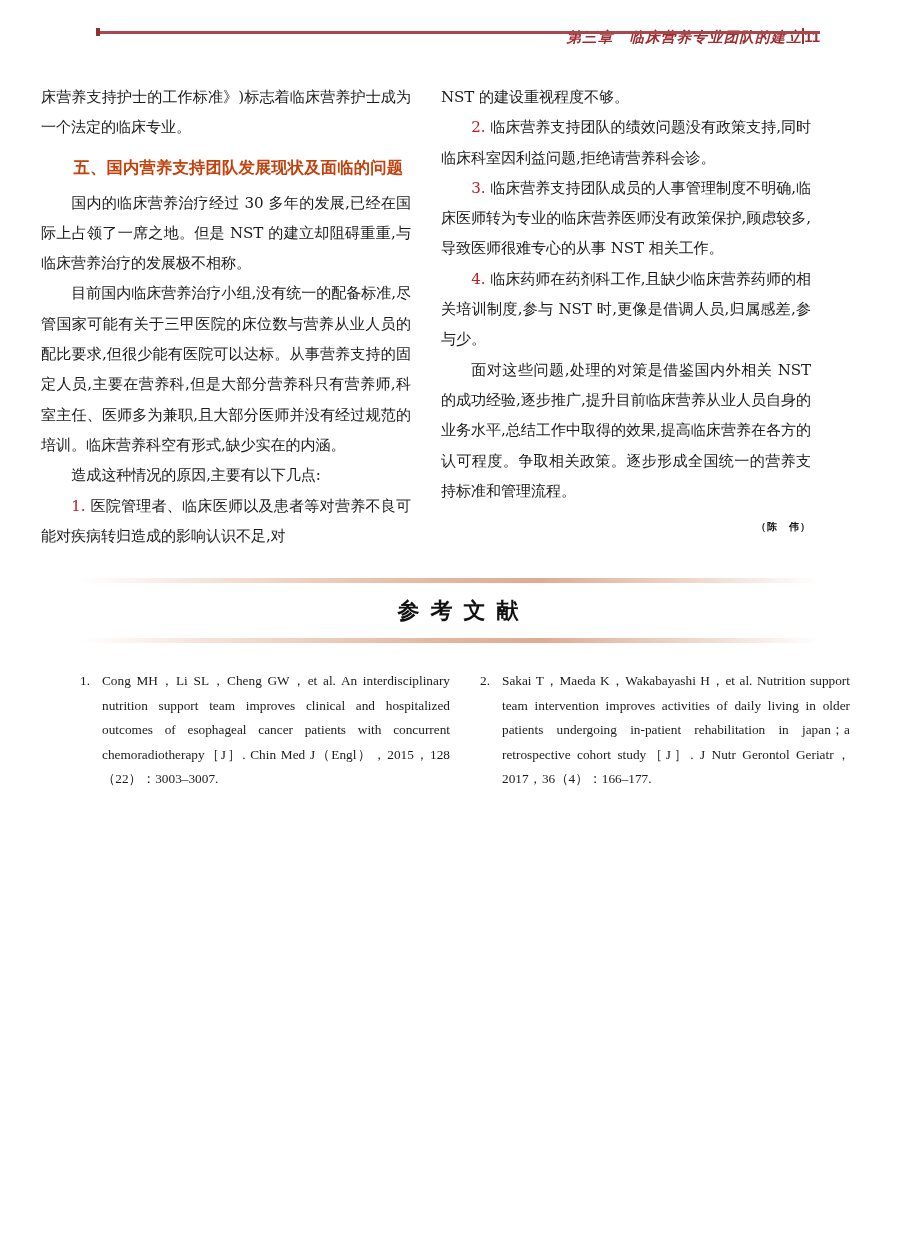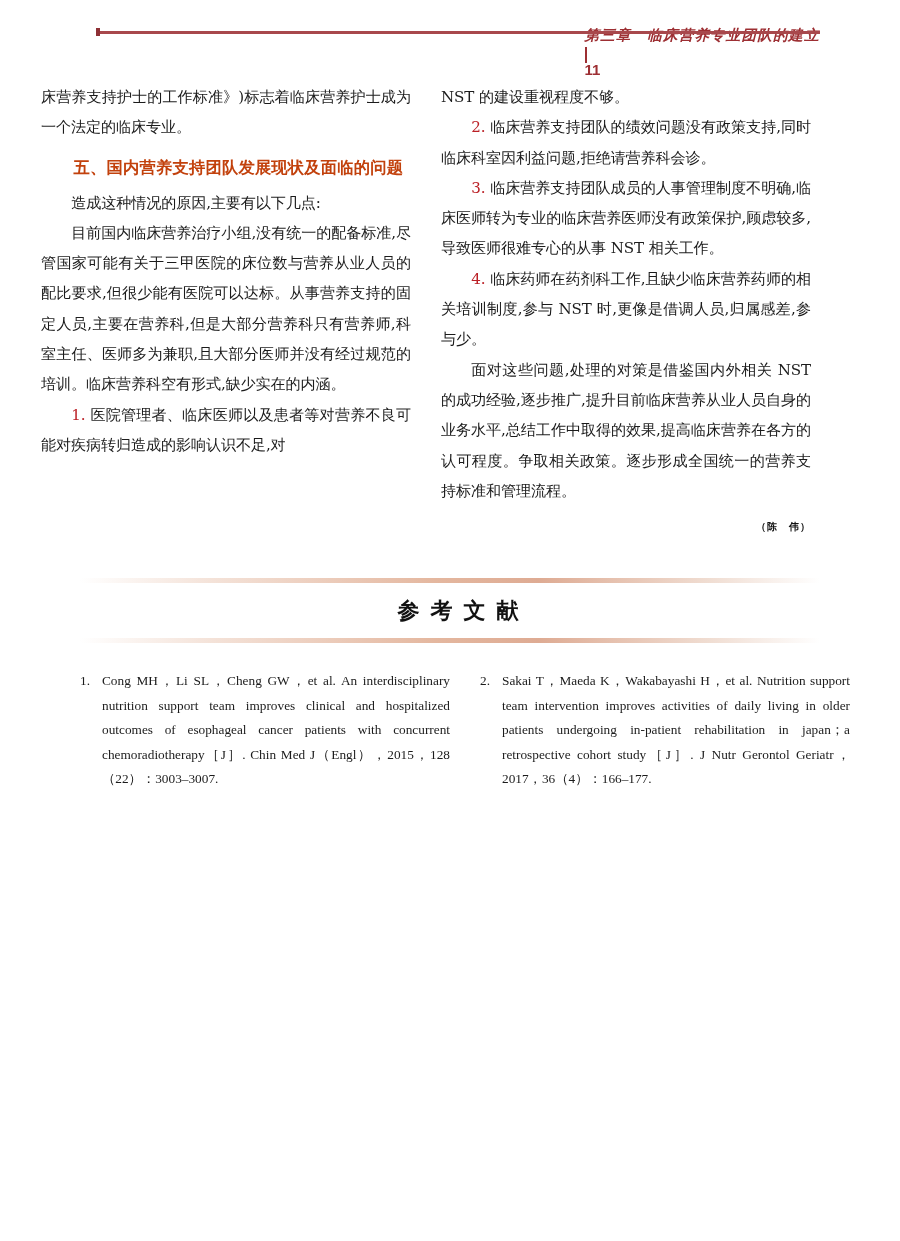--- a/index.html
+++ b/index.html
@@ -24,21 +24,20 @@
     width: 900px;
     height: 36px;
   }
   .header-inner {
     position: absolute;
     right: 80px;
     top: 0;
     display: flex;
     align-items: baseline;
     white-space: nowrap;
-    flex-direction: column;
   }
   .header-chapter {
     font-family: "DejaVu Serif", "Liberation Serif", serif;
     font-weight: bold;
     font-size: 14.5px;
     letter-spacing: 1.2px;
     color: #9d2f33;
     font-style: italic;
   }
   .header-sep {
@@ -198,22 +197,23 @@
 <div class="header-rule"></div>
 <div class="header-rule-tick"></div>
 
 <div class="columns">
 
   <div class="column">
     <p class="body-p">床营养支持护士的工作标准》)标志着临床营养护士成为一个法定的临床专业。</p>
 
     <h2 class="section-heading">五、国内营养支持团队发展现状及面临的问题</h2>
 
+    <p class="body-p indent">国内的临床营养治疗经过 30 多年的发展,已经在国际上占领了一席之地。但是 NST 的建立却阻碍重重,与临床营养治疗的发展极不相称。</p>
+    <p class="body-p indent">目前国内临床营养治疗小组,没有统一的配备标准,尽管国家可能有关于三甲医院的床位数与营养从业人员的配比要求,但很少能有医院可以达标。从事营养支持的固定人员,主要在营养科,但是大部分营养科只有营养师,科室主任、医师多为兼职,且大部分医师并没有经过规范的培训。临床营养科空有形式,缺少实在的内涵。</p>
     <p class="body-p indent">造成这种情况的原因,主要有以下几点:</p>
-    <p class="body-p indent">目前国内临床营养治疗小组,没有统一的配备标准,尽管国家可能有关于三甲医院的床位数与营养从业人员的配比要求,但很少能有医院可以达标。从事营养支持的固定人员,主要在营养科,但是大部分营养科只有营养师,科室主任、医师多为兼职,且大部分医师并没有经过规范的培训。临床营养科空有形式,缺少实在的内涵。</p>
 
     <p class="body-p indent"><span class="num-marker">1.</span>&nbsp;<span>医院管理者、临床医师以及患者等对营养不良可能对疾病转归造成的影响认识不足,对</span></p>
   </div>
 
   <div class="column">
     <p class="body-p">NST 的建设重视程度不够。</p>
 
     <p class="body-p indent"><span class="num-marker">2.</span>&nbsp;<span>临床营养支持团队的绩效问题没有政策支持,同时临床科室因利益问题,拒绝请营养科会诊。</span></p>
 
     <p class="body-p indent"><span class="num-marker">3.</span>&nbsp;<span>临床营养支持团队成员的人事管理制度不明确,临床医师转为专业的临床营养医师没有政策保护,顾虑较多,导致医师很难专心的从事 NST 相关工作。</span></p>

